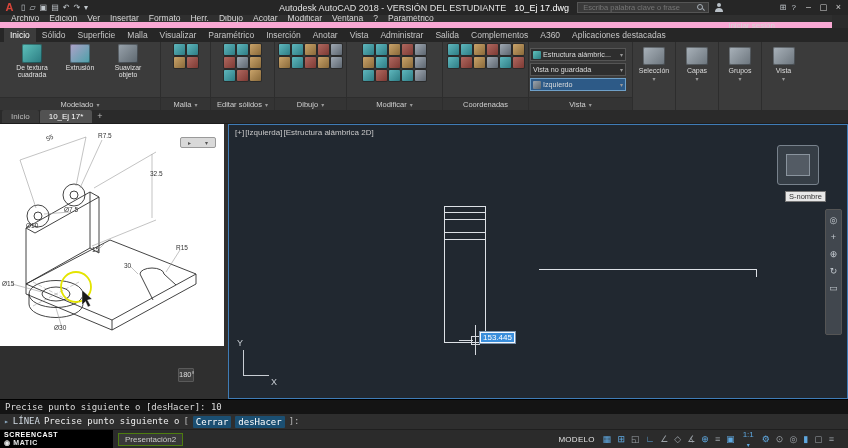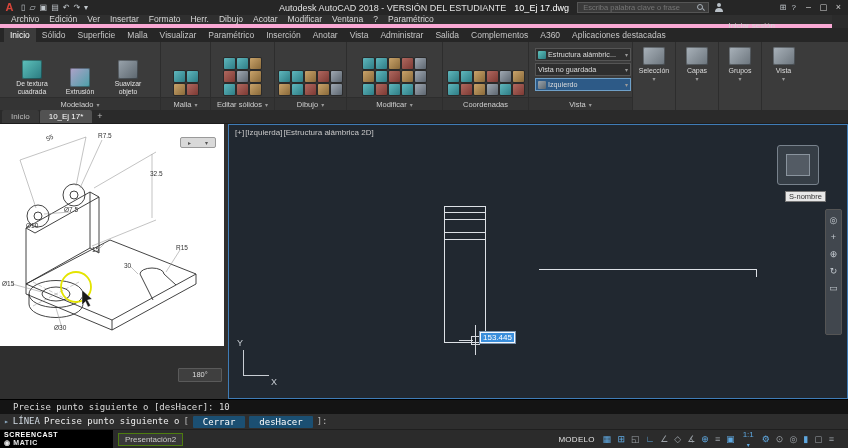--- a/index.html
+++ b/index.html
@@ -22,32 +22,32 @@
   .person-icon { position:relative; width:9px; height:9px; display:inline-block; }
   .person-icon::before { content:""; position:absolute; left:2.5px; top:0; width:4px; height:4px; border-radius:50%; background:#b9c0c7; }
   .person-icon::after { content:""; position:absolute; left:0.5px; top:4.5px; width:8px; height:4px; border-radius:4px 4px 0 0; background:#b9c0c7; }
   .signin { font-size:8px; color:#d5d5d5;margin-top:36px; }
   .tb-icons { display:flex; gap:5px; }
   .tb-icons span { font-size:8px; color:#c2c8cd; }
   .winctl { display:flex; }
   .winctl span { width:15px; text-align:center; font-size:9px; color:#cfcfcf; line-height:15px; }
 
   
-  .menubar { position:absolute; top:15px; left:0; right:16px; height:13px; background:#2f2f2f; display:flex; align-items:center; padding-left:6px; border-bottom:4px solid #f9a8d4; }
+  .menubar { position:absolute; top:15px; left:0; right:16px; height:13px; background:#2f2f2f; display:flex; align-items:center; padding-left:6px; border-bottom:6px solid #f9a8d4; }
   .menubar span { font-size:8.5px; color:#d7d7d7; padding:0 5px; line-height:13px; }
 
   
   .ribbontabs { position:absolute; top:28px; left:0; right:0; height:14px; background:#262626; display:flex; align-items:flex-end; padding-left:4px; }
   .ribbontabs span { font-size:8.5px; color:#c6c6c6; padding:2px 6px; line-height:10px; }
   .ribbontabs span.active { background:#3b3b3b; color:#fff; }
 
   
   .ribbonbody { position:absolute; top:42px; left:0; right:0; height:68px; background:#3b3b3b; display:flex; }
   .panel { border-right:1px solid #2d2d2d; display:flex; flex-direction:column; height:100%; }
-  .panel-content { flex:1; display:flex; align-items:flex-end; justify-content:center; gap:2px; padding:2px 1px; }
+  .panel-content { flex:1; display:flex; align-items:flex-start; justify-content:center; gap:2px; padding:2px 1px; }
   .panel-footer { height:13px; background:#343434; font-size:7.5px; color:#cfcfcf; display:flex; align-items:center; justify-content:center; gap:3px; border-top:1px solid #2d2d2d; }
   .panel-footer .fa { font-size:6px; color:#9a9a9a; }
   .bigbtn { display:flex; flex-direction:column; align-items:center; width:46px; }
   .bicon { width:20px; height:19px; border-radius:2px; margin-bottom:1px; box-shadow: inset 0 0 0 1px rgba(0,0,0,.35); }
   .i-teal   { background:linear-gradient(135deg,#5fc3bd,#2a7a80); }
   .i-purple { background:linear-gradient(135deg,#b0a2c9,#4aa0a8); }
   .i-gray   { background:linear-gradient(135deg,#9aa4ad,#5c666e); }
   .i-plane  { background:linear-gradient(135deg,#8fa6b5,#46606e); }
   .blabel { font-size:6.8px; color:#e2e2e2; text-align:center; line-height:1.1; }
   .icon-grid { display:grid; gap:2px; }
@@ -76,42 +76,42 @@
   .ftab.active { background:#525252; color:#fff; }
   .fplus { width:13px; height:13px; text-align:center; color:#bbb; font-size:9px; line-height:13px; }
 
   
   .refpanel { position:absolute; left:0; top:124px; width:228px; height:275px; background:#2f2f2f; }
   .refwhite { position:absolute; left:0; top:0; width:224px; height:222px; background:#ffffff; overflow:hidden; }
   .refsvg { position:absolute; left:0; top:0; }
   .dim { position:absolute; font-size:6.5px; color:#333; white-space:nowrap; }
   .ref-toolbar { position:absolute; right:8px; top:13px; width:36px; height:11px; background:#d9d9d9; border:1px solid #9a9a9a; border-radius:2px; display:flex; align-items:center; justify-content:space-around; }
   .ref-toolbar span { font-size:6px; color:#555; }
-  .rotate-btn { position:absolute; left:178px; top:244px; width:44px; height:14px; background:#3f3f3f; border:1px solid #5a5a5a; color:#ddd; font-size:7.5px; text-align:center; line-height:12px; border-radius:1px; }
+  .rotate-btn { position:absolute; left:178px; top:244px; width:16px; height:14px; background:#3f3f3f; border:1px solid #5a5a5a; color:#ddd; font-size:7.5px; text-align:center; line-height:12px; border-radius:1px; }
 
   
   .viewport { position:absolute; left:228px; top:124px; width:620px; height:275px; background:#212830; border:1px solid #3f7cb6; }
   .vpsvg { position:absolute; left:0; top:0; }
   .vp-label { position:absolute; left:6px; top:3px; font-size:8px; color:#c9c9c9; display:flex; gap:1px; }
   .viewcube { position:absolute; left:548px; top:20px; width:42px; height:40px; background:rgba(130,140,152,0.22); border:1px solid #78828c; border-radius:3px; }
   .viewcube-inner { position:absolute; left:8px; top:8px; width:24px; height:22px; border:1px solid #8a949e; background:rgba(170,180,190,0.25); }
   .vp-tooltip { position:absolute; left:556px; top:66px; background:#e8e8e8; color:#333; font-size:7.5px; border:1px solid #777; padding:0 3px; height:11px; line-height:10px; }
   .navbar { position:absolute; left:596px; top:84px; width:17px; height:126px; background:rgba(70,76,84,0.85); border:1px solid #555; border-radius:2px; display:flex; flex-direction:column; align-items:center; gap:8px; padding-top:6px; }
   .navbar span { font-size:9px; color:#c3c9cf; line-height:1; }
   .dyninput { position:absolute; left:250px; top:206px; background:#f5f9ff; border:1px solid #7a93ad; font-size:8px; padding:0 1px; line-height:11px; }
   .dyninput span { background:#3a8edb; color:#fff; padding:0 2px; }
   .axis-y { position:absolute; left:8px; top:213px; font-size:9px; color:#c9ced4; }
   .axis-x { position:absolute; left:42px; top:252px; font-size:9px; color:#c9ced4; }
 
   
-  .cmd1 { position:absolute; left:0; top:399px; right:0; height:15px; background:#141414; font-family:"DejaVu Sans Mono",monospace; font-size:9px; color:#dcdcdc; line-height:15px; padding-left:13px; border-top:1px solid #000; }
+  .cmd1 { position:absolute; left:0; top:399px; right:0; height:15px; background:#141414; font-family:"DejaVu Sans Mono",monospace; font-size:9px; color:#dcdcdc; line-height:15px; padding-left:5px; border-top:1px solid #000; }
   .cmd2 { position:absolute; left:0; top:414px; right:0; height:15px; background:#2e2e2e; font-family:"DejaVu Sans Mono",monospace; font-size:9px; color:#eee; line-height:15px; padding-left:4px; display:flex; align-items:center; gap:4px; }
   .cmdicon { color:#8aa6bd; font-size:8px; }
   .cmdname { color:#cfd8e0; }
-  .chip { background:#1b4f72; color:#fff; padding:0 10px; line-height:12px; border-radius:1px; }
+  .chip { background:#1b4f72; color:#fff; padding:0 3px; line-height:12px; border-radius:1px; }
   .br { color:#bbb; }
 
   
   .statusbar { position:absolute; left:0; top:429px; right:0; height:19px; background:#2b2b2b; border-top:1px solid #1f1f1f; display:flex; align-items:center; padding-right:6px; }
   .watermark { width:113px; height:19px; background:#000; color:#fff; display:flex; flex-direction:column; justify-content:center; padding-left:4px; }
   .wm1 { font-size:7px; font-weight:bold; letter-spacing:0.6px; line-height:8px; }
   .wm2 { font-size:7px; font-weight:bold; letter-spacing:0.6px; line-height:8px; color:#e8e8e8; }
   .layouttab { margin-left:5px; height:13px; background:#383838; border:1px solid #4d7c0f; color:#ccc; font-size:8px; line-height:11px; padding:0 6px; }
   .sb-spacer { flex:1; }
   .sb-model { font-size:8px; color:#e2e2e2; margin-right:8px; letter-spacing:0.3px; }

